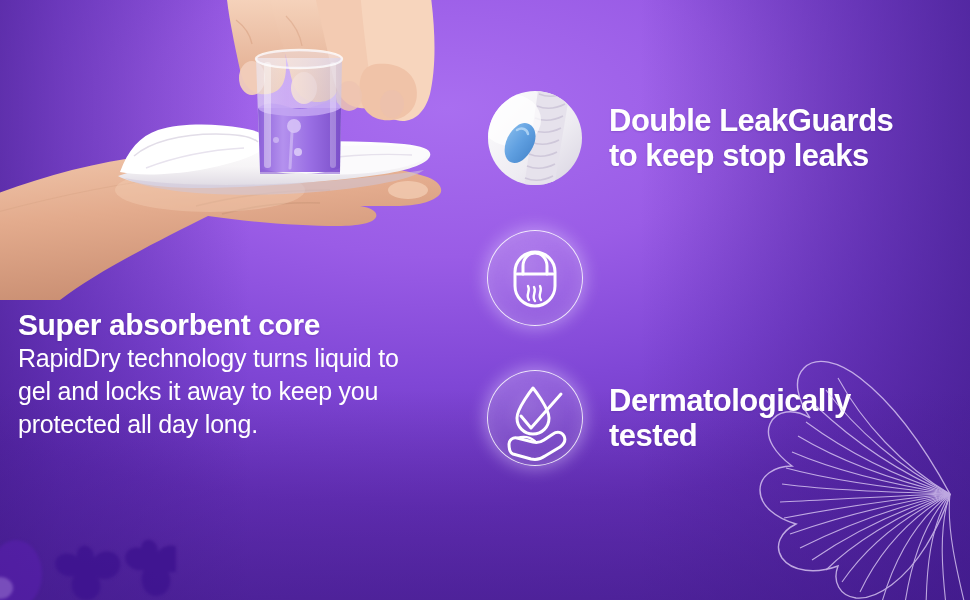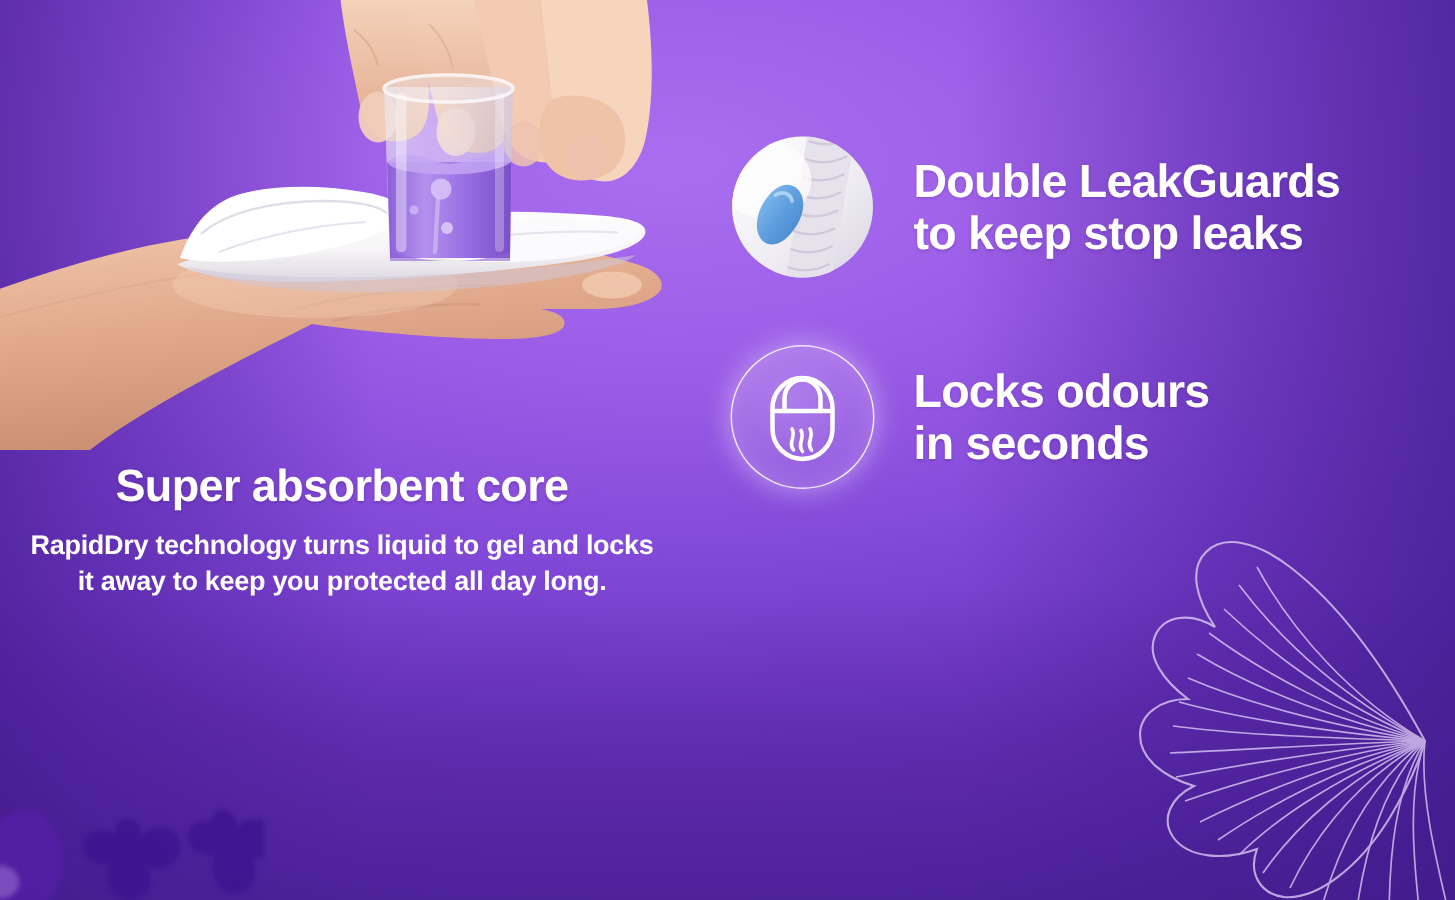--- a/index.html
+++ b/index.html
@@ -27,28 +27,28 @@
     position:absolute; left:0; bottom:0; width:100%; height:210px;
     background:linear-gradient(0deg, rgba(62,24,134,.55) 0%, rgba(62,24,134,0) 100%);
   }
 
   
   .photo { position:absolute; left:0; top:0; width:470px; height:300px; }
   .photo svg { display:block; width:100%; height:100%; }
 
   
   .left-copy{
-    position:absolute; left:18px; top:308px; width:420px; text-align:center; color:#fff;
+    position:absolute; left:18px; top:308px; width:420px; text-align:left; color:#fff;
   }
   .left-head{
     font-size:30px; font-weight:bold; letter-spacing:-.4px; line-height:1.12;
     text-shadow:0 1px 2px rgba(60,20,120,.25);
   }
   .left-body{
-    margin-top:10px; font-size:18px; line-height:1.33; font-weight:700;
+    font-size:25px; line-height:1.33; font-weight:400;
     letter-spacing:-.2px;
   }
 
   
   .features{ position:absolute; left:487px; top:68px; width:470px; }
   .frow{ display:flex; align-items:center; height:140px; }
   .fcircle{
     position:relative; flex:0 0 auto; width:96px; height:96px; border-radius:50%;
     margin-right:26px;
   }
@@ -251,26 +251,45 @@
             <path d="M36,44 L36,36 C36,28.5 41.5,23 48,23 C54.5,23 60,28.5 60,36 L60,44"></path>
 
             <path d="M30,44 L66,44"></path>
 
             <path d="M42,70 C38,65 44,61 41,56" stroke-width="2.4"></path>
             <path d="M48,71 C44,66 50,62 47,57" stroke-width="2.4"></path>
             <path d="M54,70 C50,65 56,61 53,56" stroke-width="2.4"></path>
           </g>
         </svg>
       </div>
+    </div>
+
+    <div class="frow">
+      <div class="fcircle">
+        <div class="disc"></div>
+        <svg viewBox="0 0 96 96" xmlns="http://www.w3.org/2000/svg">
+          <g fill="none" stroke="#ffffff" stroke-width="3" stroke-linecap="round" stroke-linejoin="round">
+
+            <path d="M46,18 C46,18 30,38 30,48 C30,57 37,64 46,64 C55,64 62,57 62,48 C62,38 46,18 46,18 Z"></path>
+
+            <path d="M34,46 L44,58 L74,24" stroke-width="3"></path>
+
+            <path d="M22,74 C22,70 26,67 30,68 L46,72
+                     C50,73 54,72 57,70 L66,64 C70,61 75,62 77,66
+                     C79,70 77,74 73,77 L58,86 C54,89 49,90 44,89 L26,84
+                     C23,83 22,79 22,74 Z"></path>
+            <path d="M30,68 C36,66 43,67 48,71" stroke-width="2.2"></path>
+          </g>
+        </svg>
+      </div>
       <div class="ftext">
-        <div>Locks odours</div>
-        <div>in seconds</div>
+        <div>Dermatologically</div>
+        <div>tested</div>
       </div>
     </div>
-
 
   </div>
 
   <div class="ginkgo">
     <svg viewBox="0 0 300 300" xmlns="http://www.w3.org/2000/svg">
       <g fill="none" stroke="#e7d8fb" stroke-width="1.1" opacity=".9">
 
         <path d="M262,168
                  C236,120 206,78 172,52
                  C150,35 128,30 116,42

